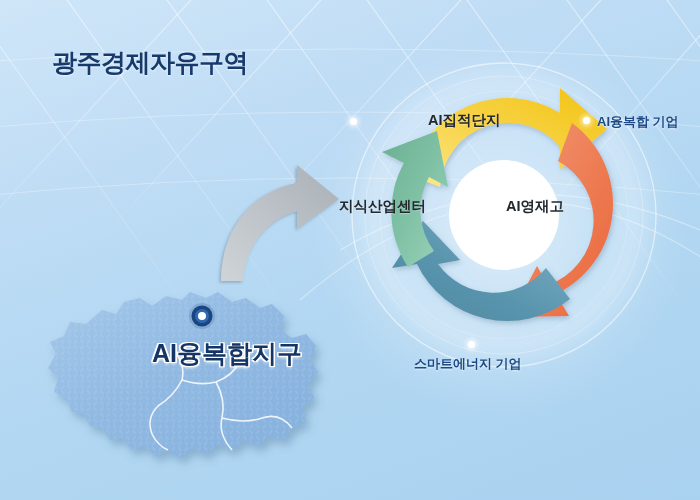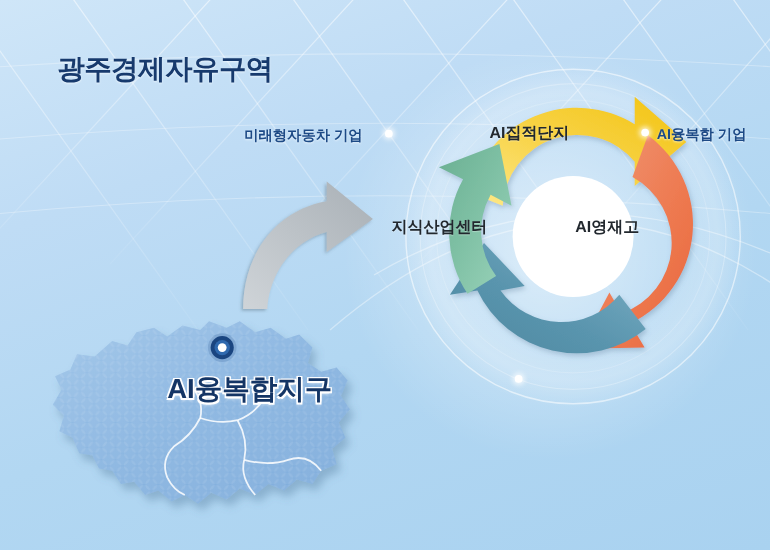--- a/index.html
+++ b/index.html
@@ -31,21 +31,21 @@
     position:absolute; left:52px; top:18px;
     font-size:25px; font-weight:bold;
     color:#173a6d;
     letter-spacing:-.5px;
     text-shadow:0 1px 2px rgba(255,255,255,.65);
     white-space:nowrap;
     margin-top:28px;
   }
 
   
-  #cycle { position:absolute; left:341px; top:55px; width:360px; height:330px;text-align:center; }
+  #cycle { position:absolute; left:324px; top:55px; width:360px; height:330px;text-align:center; }
   #cycle svg { display:block; }
 
   .seg-label {
     position:absolute;
     font-size:14.5px; font-weight:bold;
     color:#22282e; white-space:nowrap;
     text-shadow:0 1px 1px rgba(255,255,255,.35);
   }
   .outer-label {
     position:absolute;
@@ -208,27 +208,27 @@
       </g>
 
       <circle cx="180" cy="160" r="55" fill="#ffffff"></circle>
     </svg>
 
     <div class="seg-label" style="left:104px; top:56px;">AI집적단지</div>
     <div class="seg-label" style="left:182px; top:142px;">AI영재고</div>
     <div class="seg-label" style="left:15px; top:142px;">지식산업센터</div>
   </div>
 
-  <div class="outer-label" style="left:222px; top:114px;">미래형자동차 기업</div>
   <div class="dot" style="left:350px; top:118px;"></div>
 
   <div class="dot" style="left:583px; top:117px;"></div>
   <div class="outer-label" style="left:597px; top:113px;text-align:right;">AI융복합 기업</div>
 
   <div class="dot" style="left:468px; top:341px;"></div>
+  <div class="outer-label" style="left:414px; top:355px;">스마트에너지 기업</div>
 
   <svg id="connector" viewBox="0 0 145 130">
     <defs>
       <linearGradient id="arrG" x1="0" y1="1" x2="1" y2="0">
         <stop offset="0%" stop-color="#cfd4d8"></stop>
         <stop offset="50%" stop-color="#bcc2c7"></stop>
         <stop offset="100%" stop-color="#a9b0b6"></stop>
       </linearGradient>
       <filter id="arrShadow" x="-30%" y="-30%" width="170%" height="170%">
         <feDropShadow dx="-1.5" dy="1.5" stdDeviation="1.6" flood-color="#4a5a68" flood-opacity=".38"></feDropShadow>

